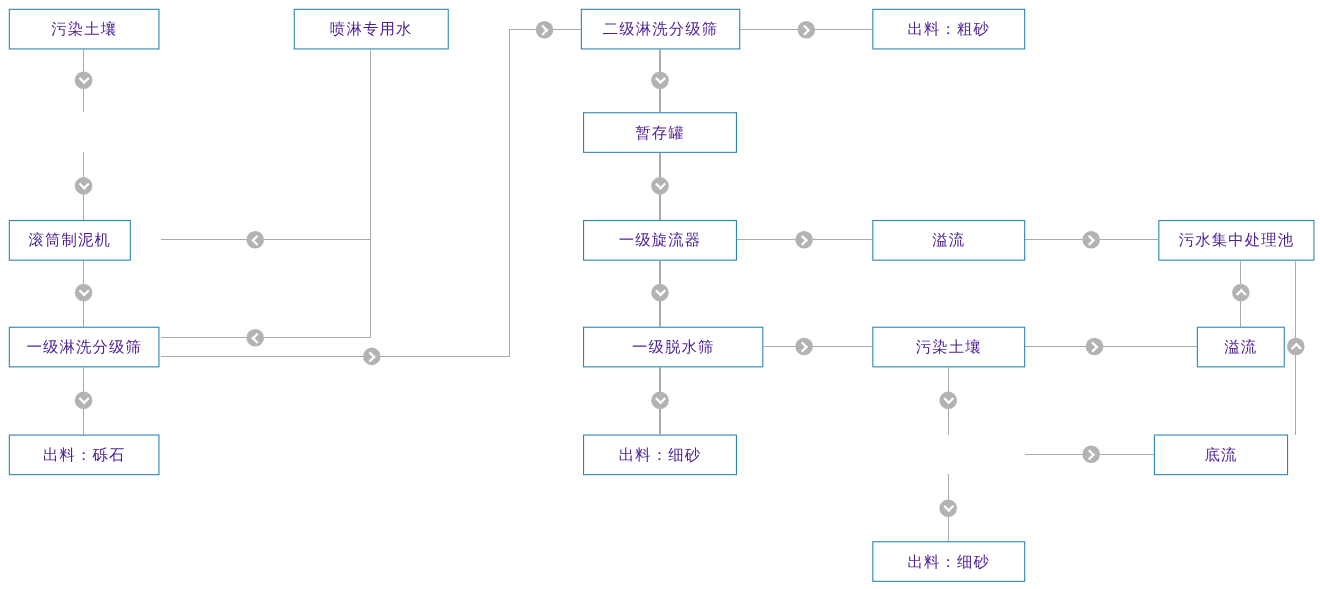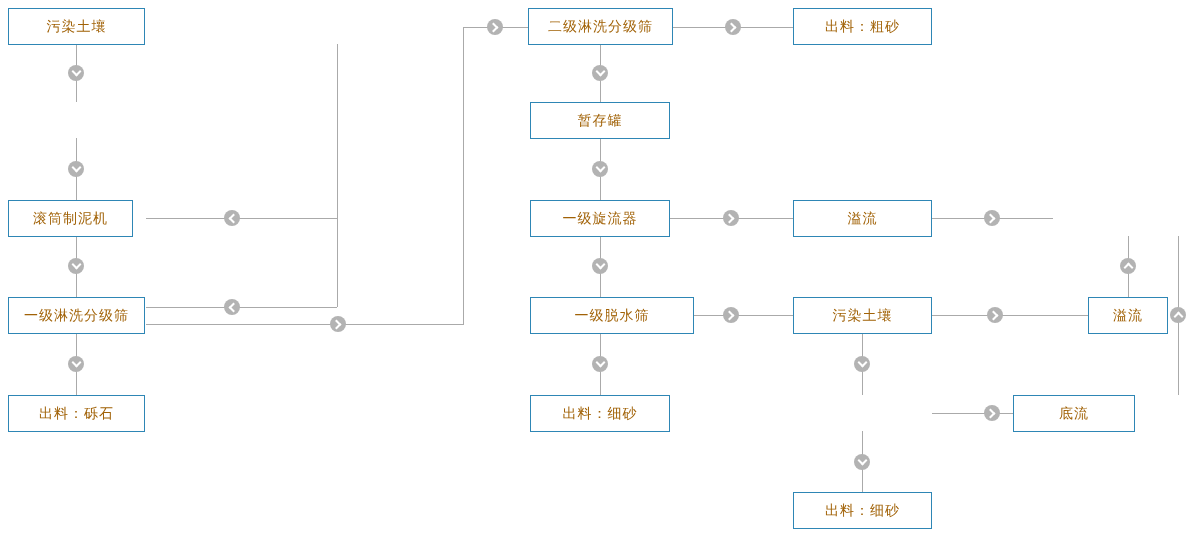--- a/index.html
+++ b/index.html
@@ -9,21 +9,21 @@
   .node{
     position:absolute;
     height:37px;
     box-sizing:border-box;
     border:1px solid #2e86b5;
     background:#ffffff;
     display:flex;
     align-items:center;
     justify-content:center;
     font-size:14px;
-    color:#a16207;
+    color:#4c1d95;
     letter-spacing:1px;
     white-space:nowrap;
   }
   .arrow{
     position:absolute;
     width:16px;height:16px;
     margin:-8px 0 0 -8px;
     border-radius:50%;
     background:#b3b3b3;
   }
@@ -68,39 +68,45 @@
       <path d="M862,333 V395"></path>
       <path d="M862,431 V492"></path>
       <path d="M932,413 H1053"></path>
       <path d="M1178,395 V236"></path>
     </g>
   </svg>
 
   <div class="node" style="left:8px;top:8px;width:137px">
       <span>污染土壤</span>
     </div>
+  <div class="node" style="left:267px;top:8px;width:141px">
+      <span>喷淋专用水</span>
+    </div>
   <div class="node" style="left:793px;top:8px;width:139px">
       <span>出料：粗砂</span>
     </div>
   <div class="node" style="left:528px;top:8px;width:145px">
       <span>二级淋洗分级筛</span>
     </div>
 
   <div class="node" style="left:530px;top:102px;width:140px">
       <span>暂存罐</span>
     </div>
 
-  <div class="node" style="left:8px;top:200px;width:125px">
+  <div class="node" style="left:8px;top:200px;width:111px">
       <span>滚筒制泥机</span>
     </div>
   <div class="node" style="left:530px;top:200px;width:140px">
       <span>一级旋流器</span>
     </div>
   <div class="node" style="left:793px;top:200px;width:139px">
       <span>溢流</span>
+    </div>
+  <div class="node" style="left:1053px;top:200px;width:142px">
+      <span>污水集中处理池</span>
     </div>
 
   <div class="node" style="left:8px;top:297px;width:137px">
       <span>一级淋洗分级筛</span>
     </div>
   <div class="node" style="left:530px;top:297px;width:164px">
       <span>一级脱水筛</span>
     </div>
   <div class="node" style="left:793px;top:297px;width:139px">
       <span>污染土壤</span>
@@ -108,21 +114,21 @@
   <div class="node" style="left:1088px;top:297px;width:80px">
       <span>溢流</span>
     </div>
 
   <div class="node" style="left:8px;top:395px;width:137px">
       <span>出料：砾石</span>
     </div>
   <div class="node" style="left:530px;top:395px;width:140px">
       <span>出料：细砂</span>
     </div>
-  <div class="node" style="left:1013px;top:395px;width:122px">
+  <div class="node" style="left:1049px;top:395px;width:122px">
       <span>底流</span>
     </div>
 
   <div class="node" style="left:793px;top:492px;width:139px">
       <span>出料：细砂</span>
     </div>
 
   <span class="arrow down" style="left:76px;top:73px"></span>
   <span class="arrow down" style="left:76px;top:169px"></span>
   <span class="arrow down" style="left:76px;top:266px"></span>

